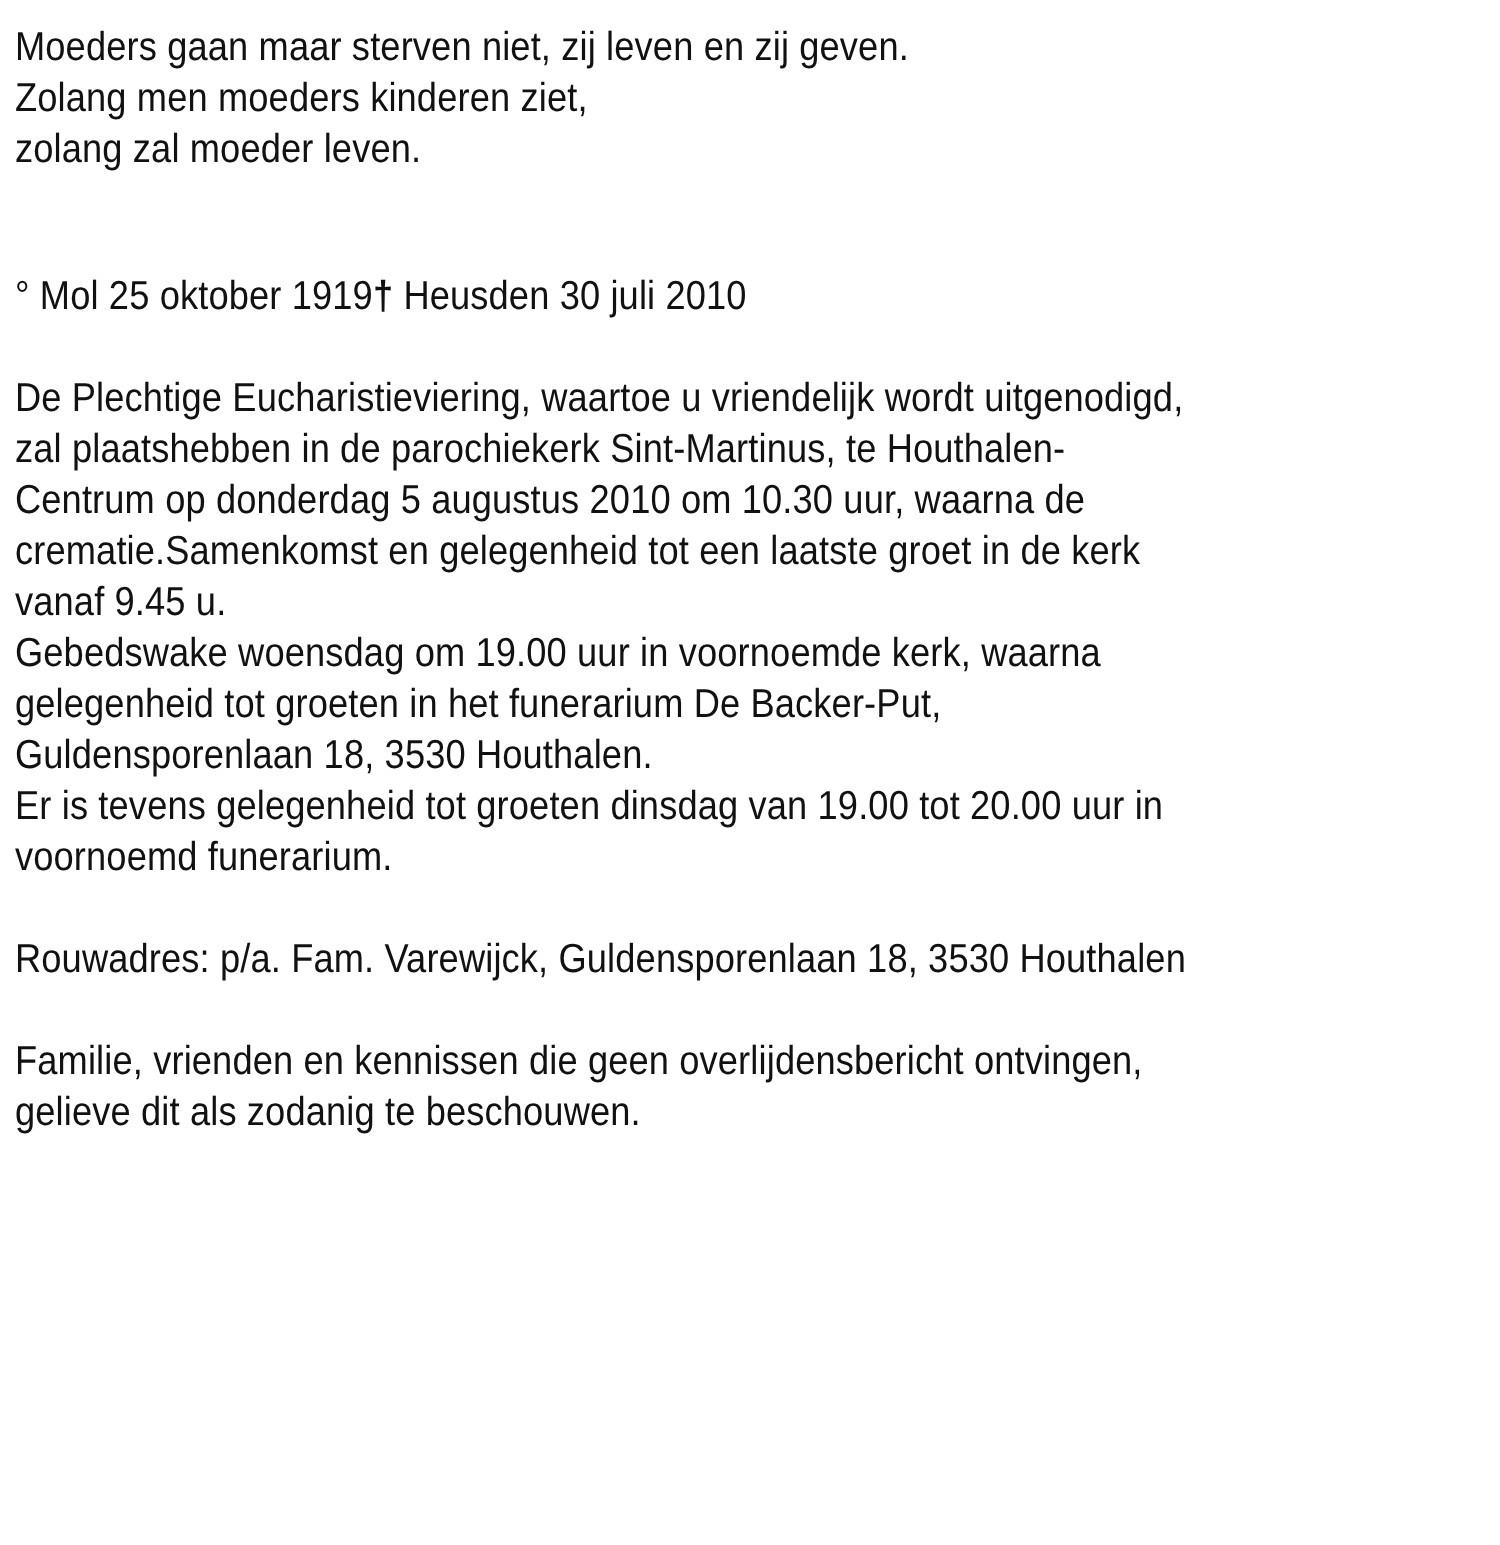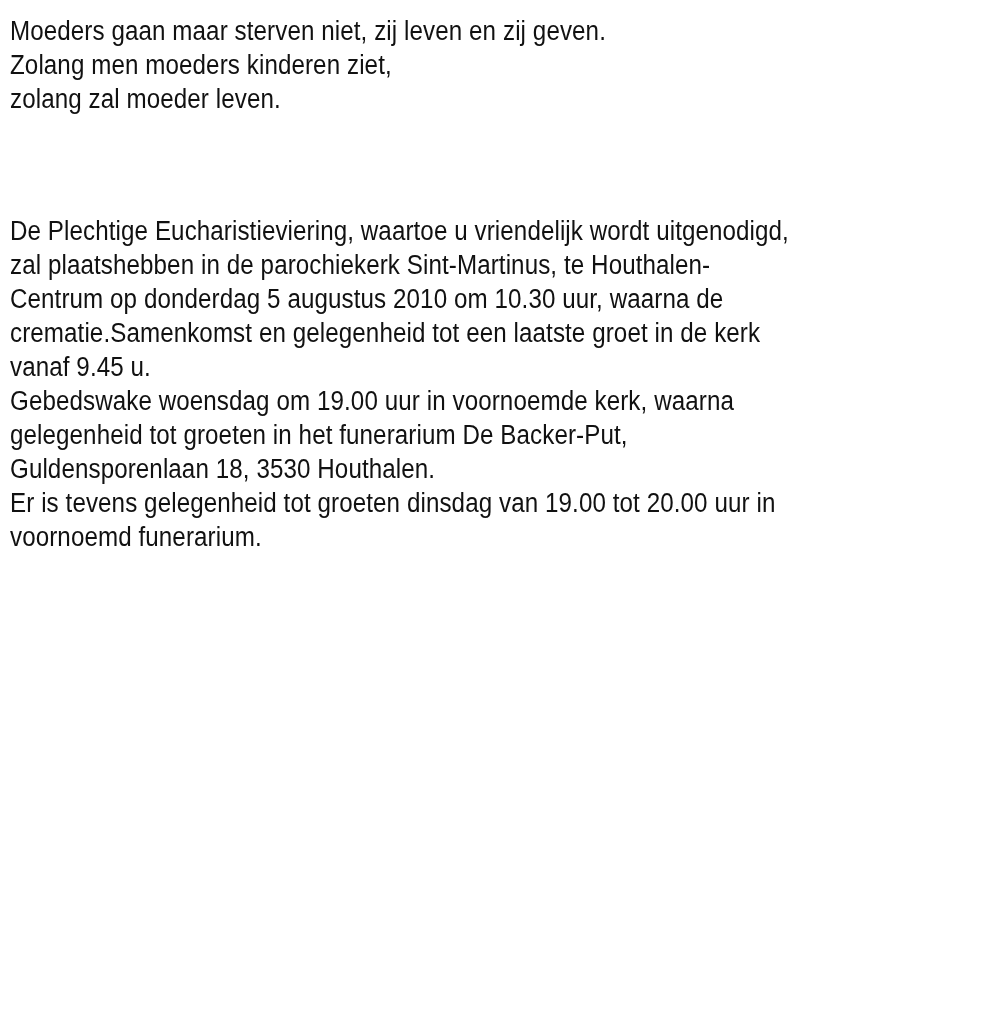--- a/index.html
+++ b/index.html
@@ -64,35 +64,45 @@
     <div class="line">Moeders gaan maar sterven niet, zij leven en zij geven.</div>
     <div class="line">Zolang men moeders kinderen ziet,</div>
     <div class="line">zolang zal moeder leven.</div>
   </div>
 
   <div class="spacer name-top"></div>
 
 
   <div class="spacer"></div>
 
+  <div class="block">
+    <div class="line"><span class="degree">°</span><span> Mol 25 oktober 1919</span><span class="dagger">†</span><span> Heusden 30 juli 2010</span></div>
+  </div>
 
   <div class="spacer"></div>
 
   <div class="block">
     <div class="line">De Plechtige Eucharistieviering, waartoe u vriendelijk wordt uitgenodigd,</div>
     <div class="line">zal plaatshebben in de parochiekerk Sint-Martinus, te Houthalen-</div>
     <div class="line">Centrum op donderdag 5 augustus 2010 om 10.30 uur, waarna de</div>
     <div class="line">crematie.Samenkomst en gelegenheid tot een laatste groet in de kerk</div>
     <div class="line">vanaf 9.45 u.</div>
     <div class="line">Gebedswake woensdag om 19.00 uur in voornoemde kerk, waarna</div>
     <div class="line">gelegenheid tot groeten in het funerarium De Backer-Put,</div>
     <div class="line">Guldensporenlaan 18, 3530 Houthalen.</div>
     <div class="line">Er is tevens gelegenheid tot groeten dinsdag van 19.00 tot 20.00 uur in</div>
     <div class="line">voornoemd funerarium.</div>
   </div>
 
   <div class="spacer"></div>
 
+  <div class="block">
+    <div class="line">Rouwadres: p/a. Fam. Varewijck, Guldensporenlaan 18, 3530 Houthalen</div>
+  </div>
 
   <div class="spacer"></div>
 
+  <div class="block">
+    <div class="line">Familie, vrienden en kennissen die geen overlijdensbericht ontvingen,</div>
+    <div class="line">gelieve dit als zodanig te beschouwen.</div>
+  </div>
 
 </div>
 
 </body></html>

